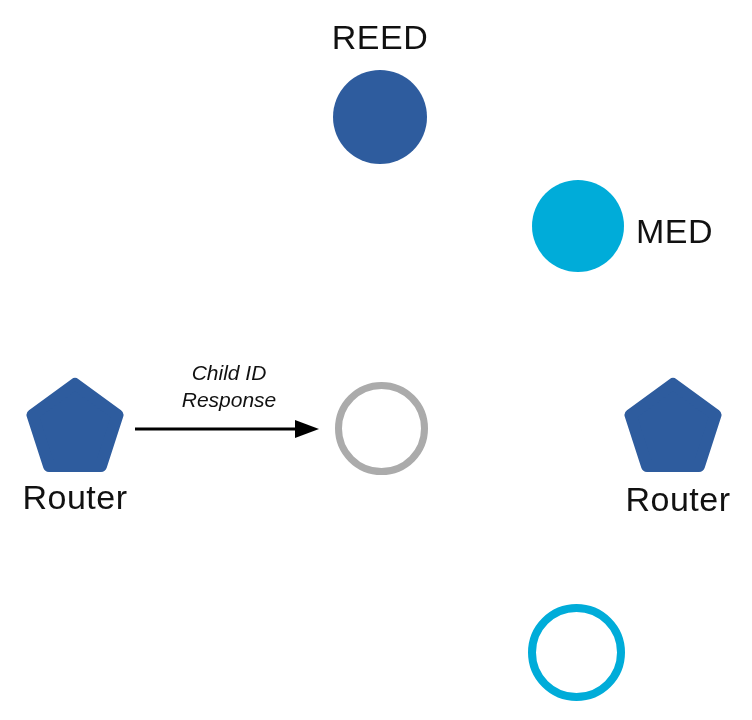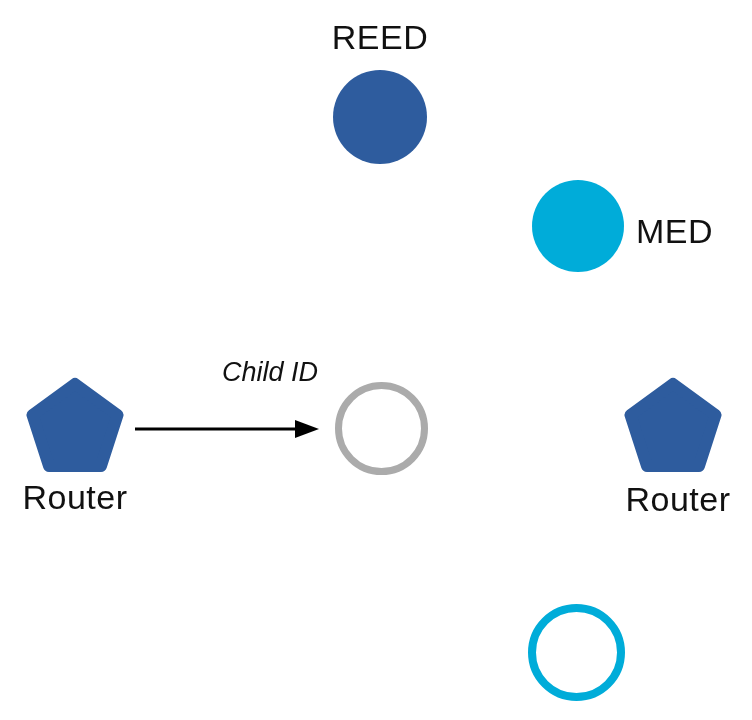--- a/index.html
+++ b/index.html
@@ -53,23 +53,23 @@
   }
   .reed-label  { left: 280px; top: 18px;  width: 200px; }
   .med-label   { left: 636px; top: 212px; }
   .router-left-label  { left: 0px;   top: 478px; width: 150px; }
   .router-right-label { left: 603px; top: 480px; width: 150px; }
   .sed-label   { left: 640px; top: 634px; }
   .pentagon-left  { left: 25px;  top: 377px; }
   .pentagon-right { left: 623px; top: 377px; }
   .edge-label {
     left: 140px; top: 359px; width: 178px;
-    text-align: right;
+    text-align: center;
     font-style: italic;
-    font-size: 27px;
+    font-size: 21px;
     line-height: 27px;
     color: #111111;
   }
   .edge-arrow { left: 133px; top: 415px; }
 </style>
 </head>
 <body>
 
 <div class="canvas">
 
@@ -81,20 +81,21 @@
 
   <div class="abs pentagon-left">
     <svg width="100" height="96" viewBox="0 0 100 96" aria-hidden="true">
       <polygon points="50,7 92.5,38 76,89 24,89 7.5,38" fill="#2E5C9E" stroke="#2E5C9E" stroke-width="12" stroke-linejoin="round"></polygon>
     </svg>
   </div>
   <div class="abs node-label centered router-left-label">Router</div>
 
   <div class="abs edge-label">
     <span>Child ID</span><br>
+    <span>Response</span>
   </div>
   <div class="abs edge-arrow">
     <svg width="190" height="28" viewBox="0 0 190 28" aria-hidden="true">
       <line x1="2" y1="14" x2="164" y2="14" stroke="#000000" stroke-width="3"></line>
       <polygon points="162,5 186,14 162,23" fill="#000000"></polygon>
     </svg>
   </div>
 
   <div class="abs joiner-circle"></div>
 

